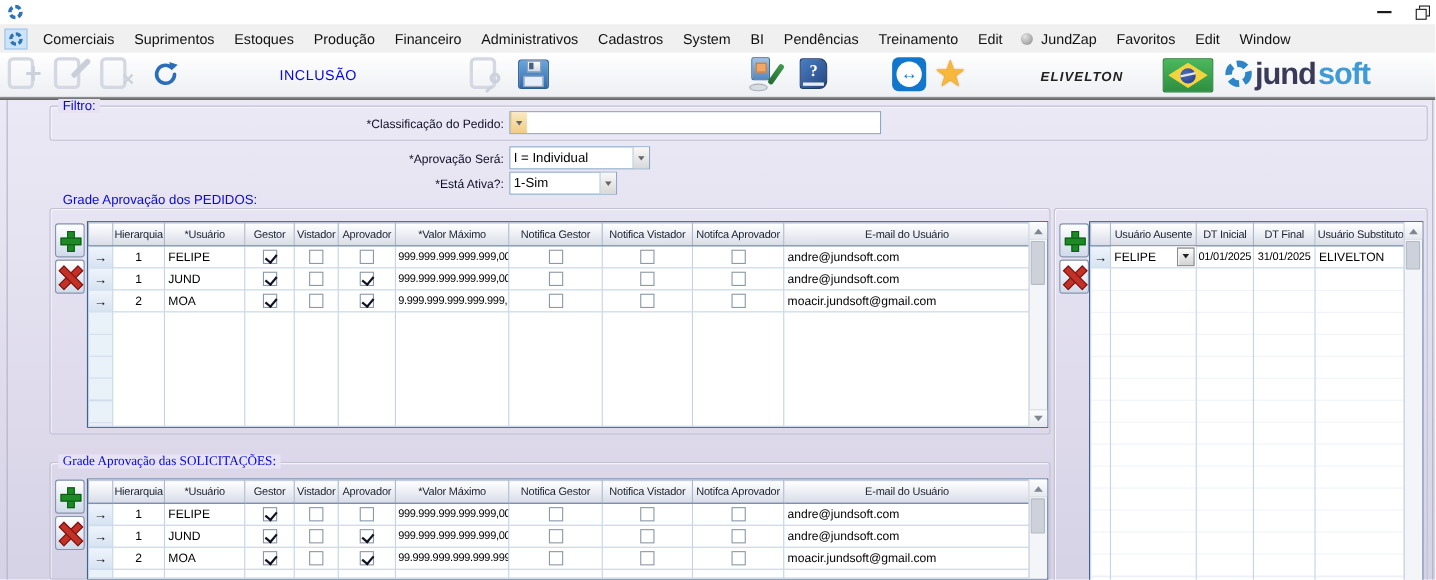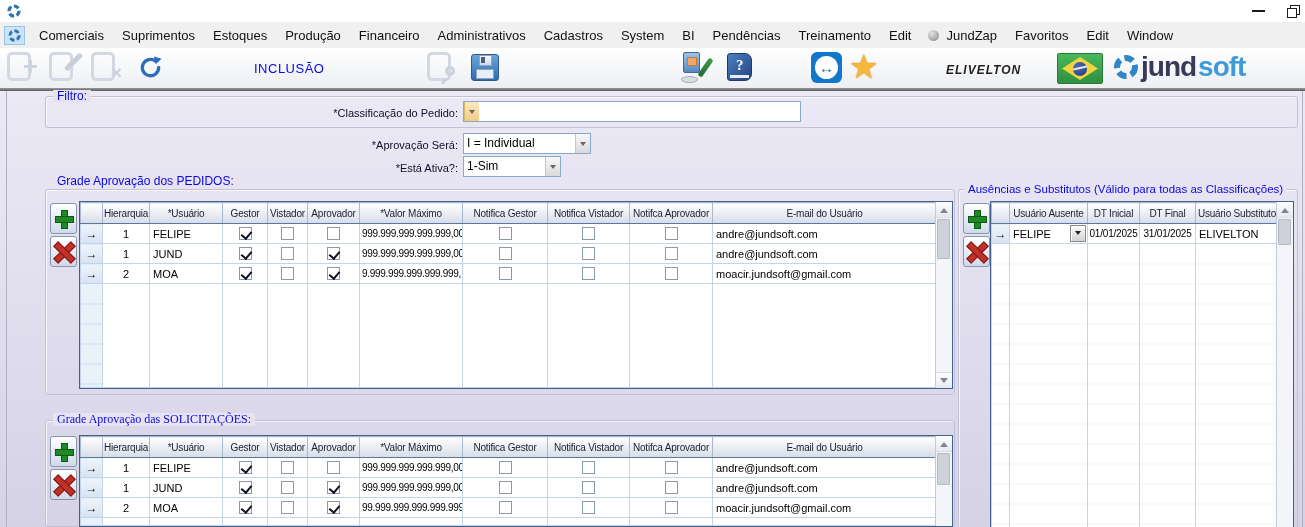--- a/index.html
+++ b/index.html
@@ -417,21 +417,20 @@
           <span class="t-up"></span>
         </div>
       <div class="sb-thumb" style="top:17px;height:40px;"></div>
       <div class="sb-btn down">
           <span class="t-down"></span>
         </div>
     </div>
   </div>
 
   <div class="gb" style="left:958px;top:98px;width:340px;height:340px;"></div>
-  <span class="gb-label" style="left:964px;top:92px;font-size:11.5px;">Ausências e Substitutos (Válido para todas as Classificações)</span>
   <div class="tool-btn" style="left:963px;top:112px;">
       <span class="plusmark"></span>
     </div>
   <div class="tool-btn" style="left:963px;top:145px;">
       <span class="xmark"></span>
     </div>
 
   <div class="grid-wrap" style="left:990px;top:110px;width:304px;height:418px;">
     <table class="grid" style="width:287px;">
       <colgroup>

